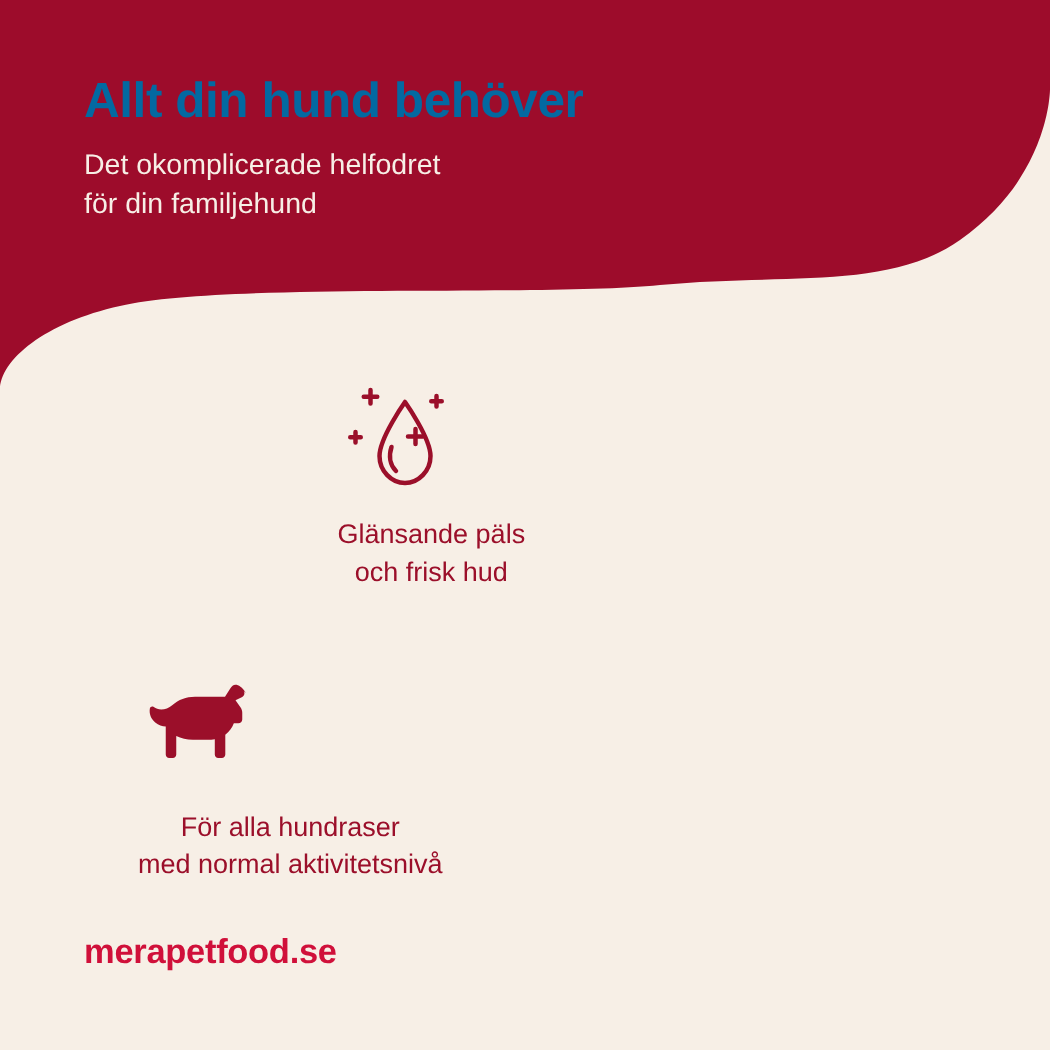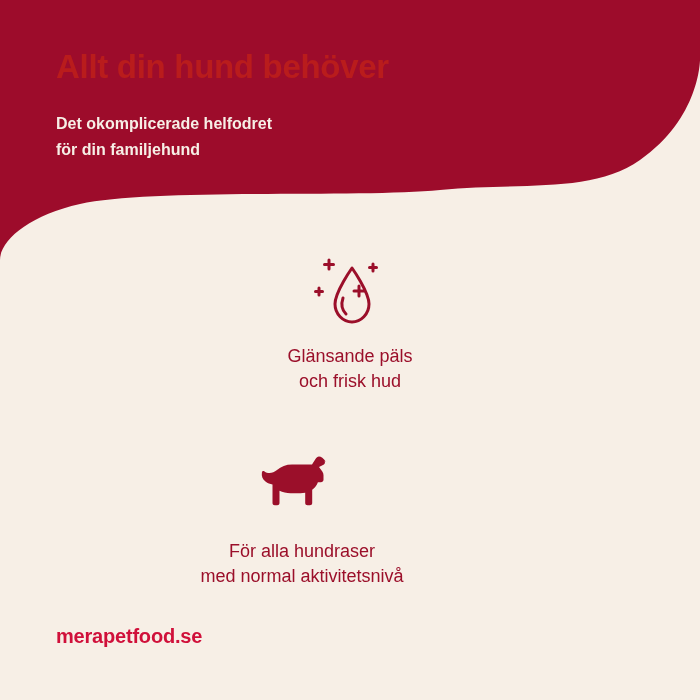--- a/index.html
+++ b/index.html
@@ -38,49 +38,48 @@
     left: 0;
     width: 700px;
     padding: 0;
   }
   .title {
     position: absolute;
     left: 56px;
     top: 48px;
     font-size: 33px;
     font-weight: bold;
-    color: #b91c1c;
+    color: #0369a1;
     letter-spacing: -0.3px;
     white-space: nowrap;
   }
   .subtitle {
     position: absolute;
     left: 56px;
     top: 98px;
-    font-size: 16px;
+    font-size: 19px;
     line-height: 26px;
     color: #f7efe6;
-    font-weight: 700;
+    font-weight: 400;
     white-space: pre-line;
-    margin-top: 13px;
   }
   
   .features-row {
     position: absolute;
     top: 250px;
     left: 0;
     width: 700px;
     display: flex;
     justify-content: center;
   }
   .feature {
     width: 250px;
     display: flex;
     flex-direction: column;
-    align-items: center;
+    align-items: flex-start;
     text-align: center;
   }
   .feature-icon {
     height: 80px;
     display: flex;
     align-items: center;
     justify-content: center;
   }
   .feature-label {
     margin-top: 14px;
@@ -97,21 +96,21 @@
     display: flex;
     justify-content: center;
   }
   .feature-bottom .feature {
     width: 420px;
   }
   .footer {
     position: absolute;
     left: 56px;
     bottom: 52px;
-    font-size: 20px;
+    font-size: 23px;
     font-weight: bold;
     color: #d0103a;
     letter-spacing: -0.2px;
     text-align: right;
   }
 </style>
 </head>
 <body>
 
 <div class="poster">

